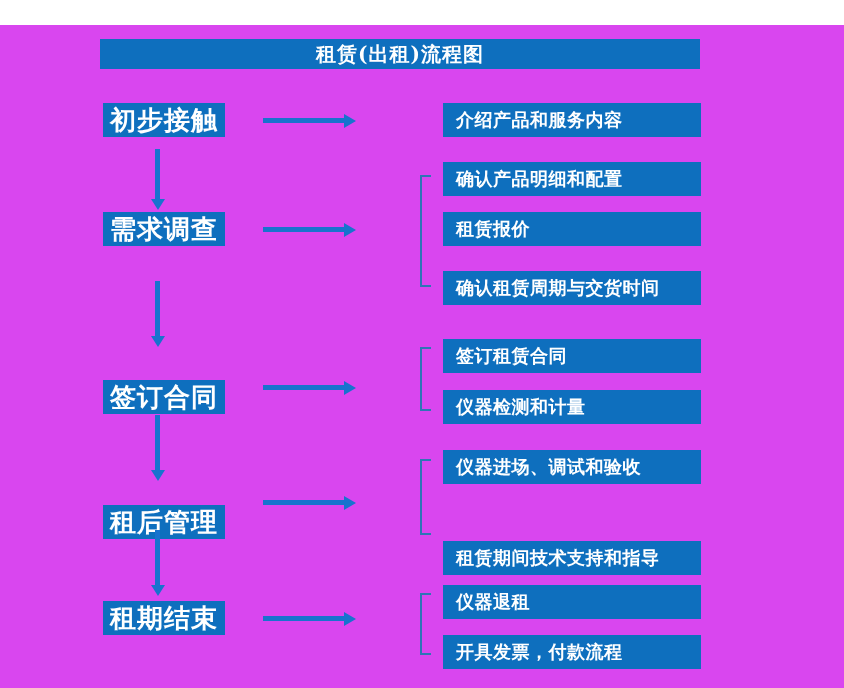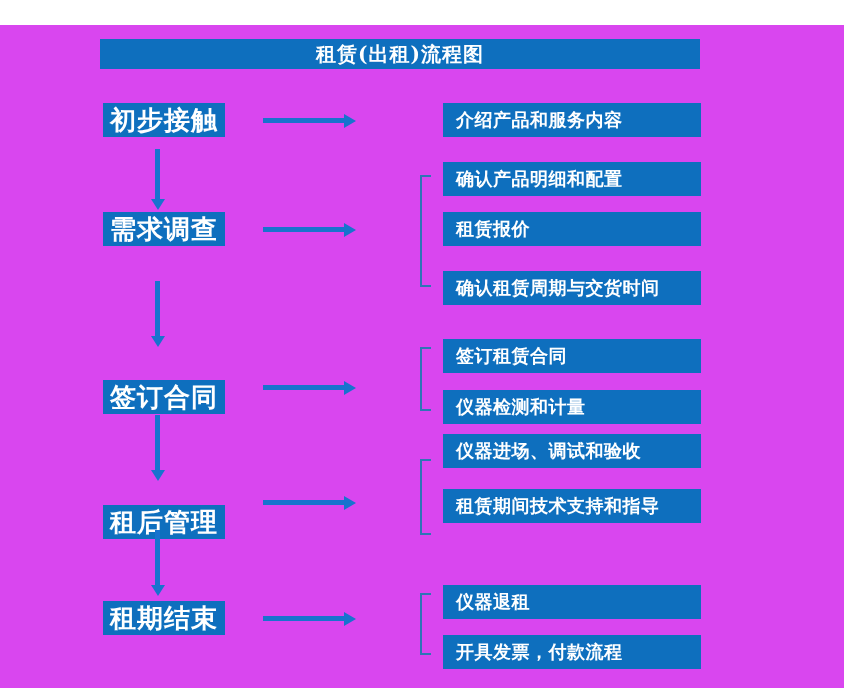--- a/index.html
+++ b/index.html
@@ -84,22 +84,22 @@
   <div class="box left-box" style="top:355px">签订合同</div>
   <div class="box left-box" style="top:480px">租后管理</div>
   <div class="box left-box" style="top:576px">租期结束</div>
 
   <div class="box right-box" style="top:78px">介绍产品和服务内容</div>
   <div class="box right-box" style="top:137px">确认产品明细和配置</div>
   <div class="box right-box" style="top:187px">租赁报价</div>
   <div class="box right-box" style="top:246px">确认租赁周期与交货时间</div>
   <div class="box right-box" style="top:314px">签订租赁合同</div>
   <div class="box right-box" style="top:365px">仪器检测和计量</div>
-  <div class="box right-box" style="top:409px">仪器进场、调试和验收</div>
-  <div class="box right-box" style="top:464px">租赁期间技术支持和指导</div>
+  <div class="box right-box" style="top:425px">仪器进场、调试和验收</div>
+  <div class="box right-box" style="top:516px">租赁期间技术支持和指导</div>
   <div class="box right-box" style="top:560px">仪器退租</div>
   <div class="box right-box" style="top:610px">开具发票，付款流程</div>
 
   <div class="h-arrow" style="top:93px"></div>
   <div class="h-arrow" style="top:202px"></div>
   <div class="h-arrow" style="top:360px"></div>
   <div class="h-arrow" style="top:475px"></div>
   <div class="h-arrow" style="top:591px"></div>
 
   <div class="v-arrow" style="top:124px;height:50px"></div>

